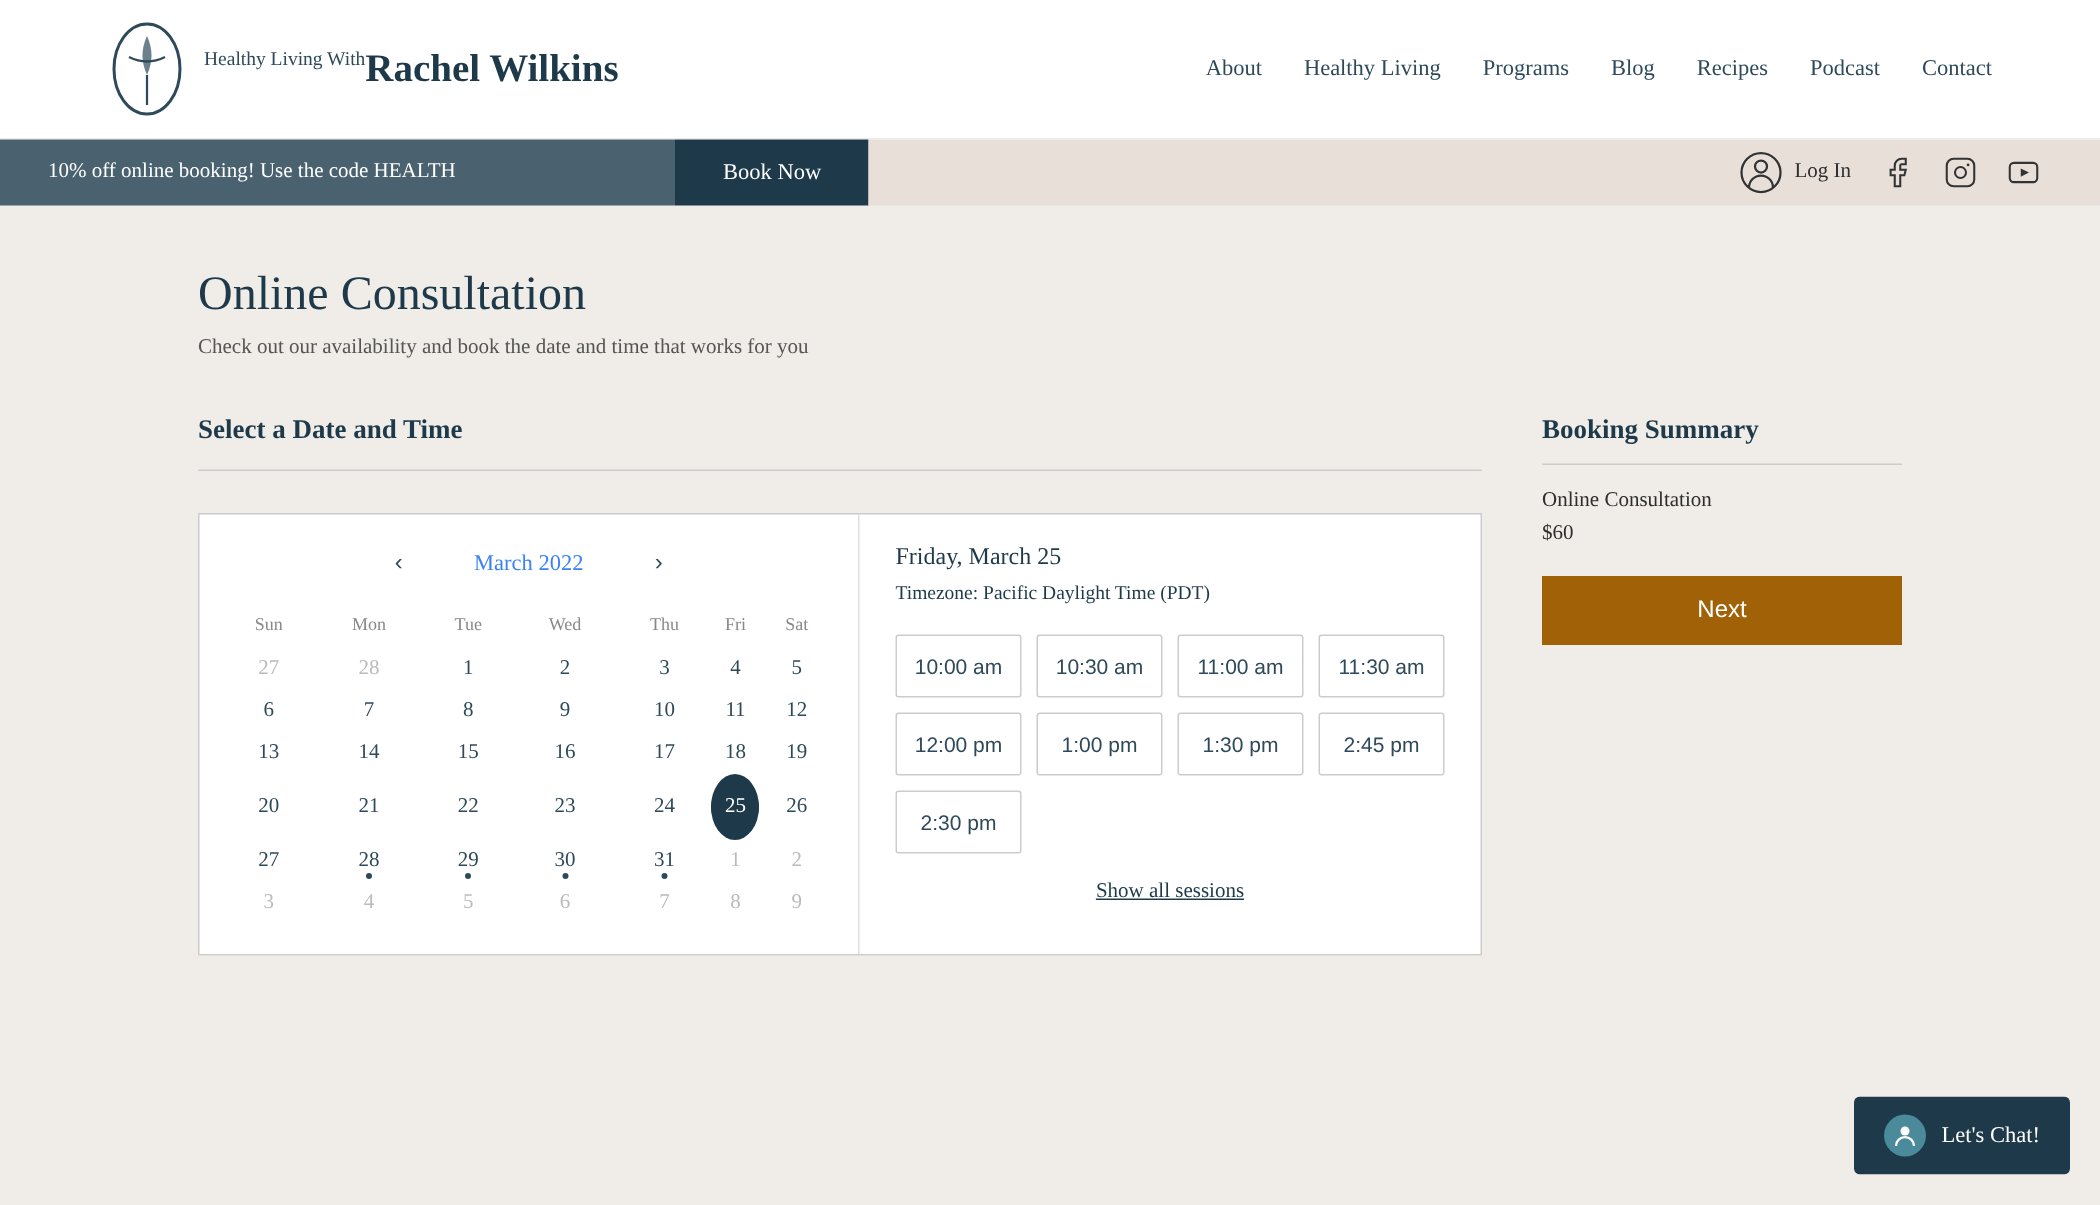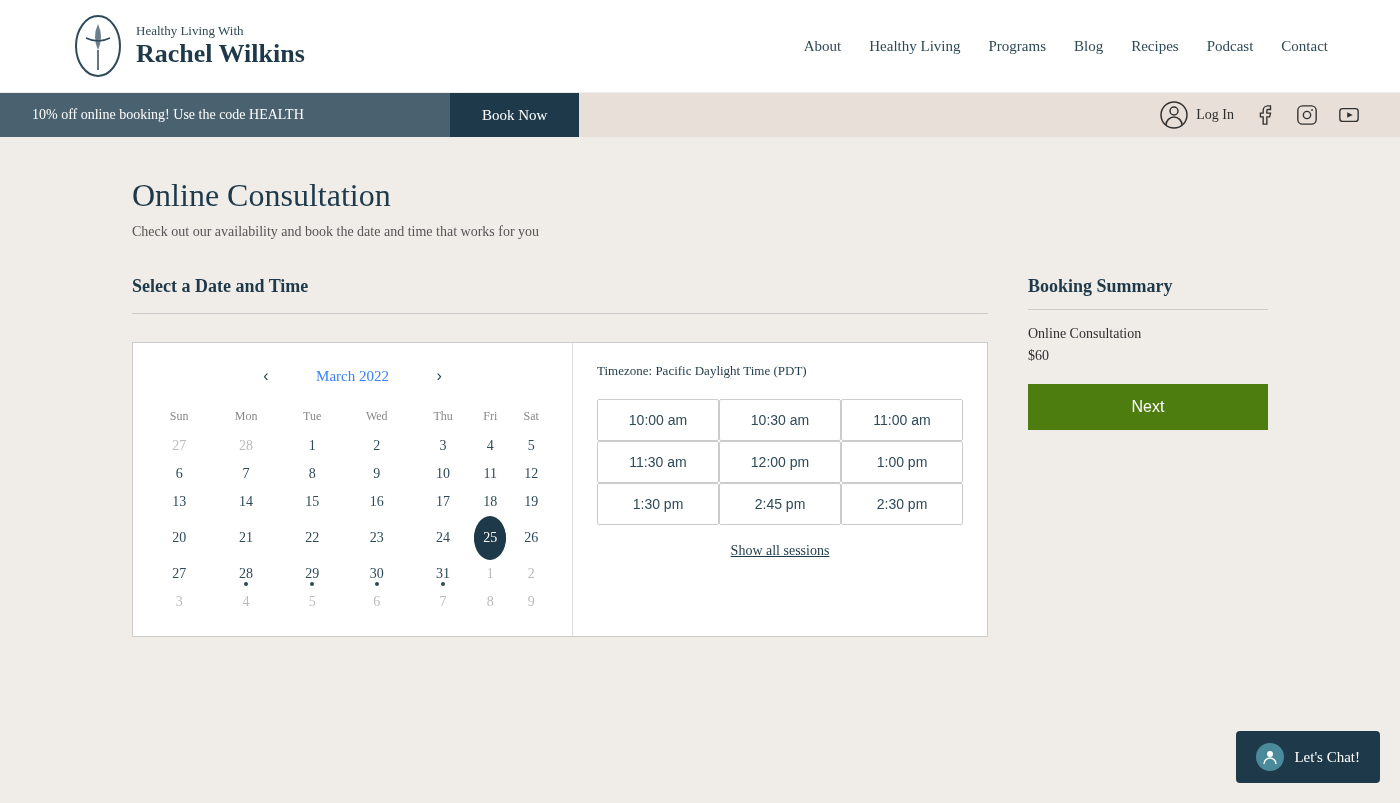--- a/index.html
+++ b/index.html
@@ -18,21 +18,21 @@
       display: flex;
       align-items: center;
       gap: 12px;
     }
     .logo-icon {
       width: 52px;
       height: 68px;
     }
     .logo-text-area {
       display: flex;
-      flex-direction: column;
+      flex-direction: row;
     }
     .logo-subtitle {
       font-size: 13px;
       color: #2e4a5a;
       font-family: Georgia, serif;
     }
     .logo-title {
       font-size: 26px;
       color: #1e3a4a;
       font-family: Georgia, serif;
@@ -242,21 +242,22 @@
       color: #1e3a4a;
       margin-bottom: 6px;
     }
     .time-section-tz {
       font-size: 13px;
       color: #1e3a4a;
       margin-bottom: 20px;
     }
     .time-grid {
       display: grid;
-      grid-template-columns: repeat(3, 1fr);
+      grid-template-columns: repeat(4, 1fr);
+      gap: 10px;
     }
     .time-slot {
       border: 1px solid #ccc;
       background: #fff;
       color: #2e4a5a;
       font-size: 14px;
       padding: 12px 8px;
       text-align: center;
       cursor: pointer;
       border-radius: 2px;
@@ -286,21 +287,21 @@
       color: #2e2e2e;
       margin-bottom: 6px;
     }
     .booking-price {
       font-size: 14px;
       color: #2e2e2e;
       margin-bottom: 20px;
     }
     .next-btn {
       width: 100%;
-      background: #4d7c0f;
+      background: #a16207;
       color: #fff;
       border: none;
       padding: 14px;
       font-size: 16px;
       cursor: pointer;
       text-align: center;
     }
 
     
     .chat-btn {
@@ -474,20 +475,21 @@
                   <td class="other-month">6</td>
                   <td class="other-month">7</td>
                   <td class="other-month">8</td>
                   <td class="other-month">9</td>
                 </tr>
               </tbody>
           </table>
         </div>
 
         <div class="time-section">
+          <div class="time-section-date">Friday, March 25</div>
           <div class="time-section-tz">Timezone: Pacific Daylight Time (PDT)</div>
           <div class="time-grid" id="time-slots-grid">
 
           <button class="time-slot">10:00 am</button>
               <button class="time-slot">10:30 am</button>
               <button class="time-slot">11:00 am</button>
               <button class="time-slot">11:30 am</button>
               <button class="time-slot">12:00 pm</button>
               <button class="time-slot">1:00 pm</button>
               <button class="time-slot">1:30 pm</button>

